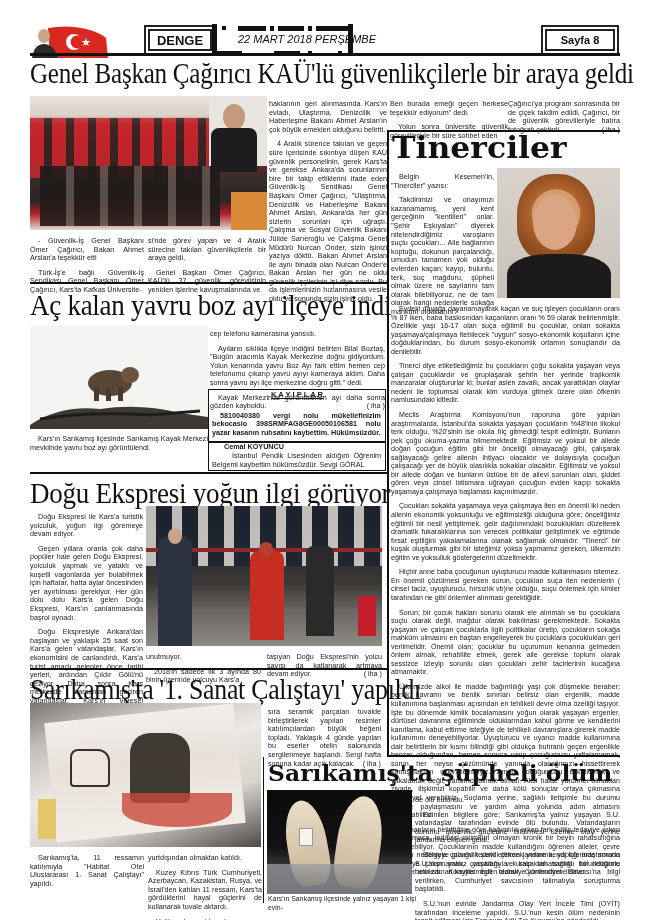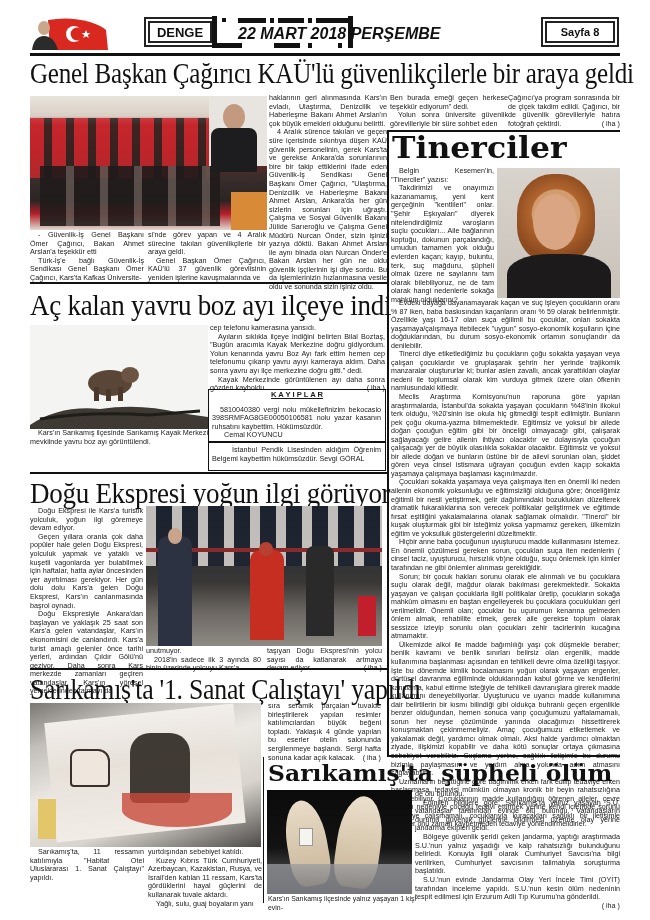--- a/index.html
+++ b/index.html
@@ -1,29 +1,29 @@
 <!DOCTYPE html>
 <html><head>
 <meta charset="utf-8">
 <style>
   * { box-sizing: border-box; margin: 0; padding: 0; }
   body { width: 650px; height: 920px; background: #fff; position: relative; overflow: hidden; font-family: "Liberation Sans", sans-serif; color: #111; }
   .abs { position: absolute; }
   .txt { font-family: "Liberation Sans", sans-serif; font-size: 7.2px; line-height: 8.6px; text-align: justify; color: #1a1a1a; }
-  .txt p { text-indent: 8px; }
+  .txt p { text-indent: 8px; margin-top: 6px; }
   .serif-head { font-family: "Liberation Serif", serif; color: #111; white-space: nowrap; letter-spacing: -0.3px; }
   .bold-serif { font-family: "DejaVu Serif", serif; font-weight: bold; color: #111; white-space: nowrap; }
   .hr { position: absolute; background: #111; }
   .img { position: absolute; overflow: hidden; }
   .iha { float: right; }
 </style>
 </head>
 <body>
 
-<div class="abs" style="left:0;top:0;width:650px;height:56px;text-align:right;">
+<div class="abs" style="left:0;top:8px;width:650px;height:56px;text-align:right;">
   <div class="abs" style="left:30px;top:16px;width:78px;height:34px;">
     <svg width="78" height="34" viewBox="0 0 78 34">
       <path d="M18 4 Q40 0 60 6 Q72 10 76 14 L78 34 L20 34 Z" fill="#d9281f"></path>
       <circle cx="44" cy="18" r="8" fill="#fff"></circle>
       <circle cx="47" cy="18" r="6.4" fill="#d9281f"></circle>
       <polygon points="56,14 57.2,17 60.4,17 57.8,19 58.8,22 56,20.2 53.2,22 54.2,19 51.6,17 54.8,17" fill="#fff"></polygon>
       <ellipse cx="14" cy="12" rx="6" ry="7" fill="#c9a78c"></ellipse>
       <path d="M2 34 Q4 20 14 20 Q24 20 28 34 Z" fill="#2b2b2b"></path>
     </svg>
   </div>
@@ -41,21 +41,21 @@
       <rect x="62" y="2" width="4" height="5" fill="#111"></rect>
       <rect x="70" y="2" width="26" height="5" fill="#111"></rect>
       <rect x="100" y="2" width="4" height="5" fill="#111"></rect>
       <rect x="108" y="2" width="32" height="5" fill="#111"></rect>
       <rect x="140" y="0" width="5" height="32" fill="#111"></rect>
       <rect x="30" y="27" width="4" height="5" fill="#111"></rect>
       <rect x="66" y="27" width="26" height="5" fill="#111"></rect>
       <rect x="100" y="27" width="4" height="5" fill="#111"></rect>
       <rect x="130" y="27" width="4" height="5" fill="#111"></rect>
     </svg>
-    <span style="position:absolute;left:30px;top:9px;font-family:'Liberation Sans',sans-serif;font-style:italic;font-weight:bold;font-size:16px;white-space:nowrap;">22 MART 2018 PERŞEMBE</span>
+    <span style="position:absolute;left:30px;top:9px;font-family:'Liberation Sans',sans-serif;font-style:italic;font-weight:normal;font-size:11px;white-space:nowrap;">22 MART 2018 PERŞEMBE</span>
   </div>
   <div class="abs" style="left:541px;top:17px;width:78px;height:30px;border:2px solid #222;padding:2px;">
     <div style="width:100%;height:100%;border:2px solid #222;display:flex;align-items:center;justify-content:center;">
       <span style="font-family:'Liberation Sans',sans-serif;font-weight:bold;font-size:11px;">Sayfa 8</span>
     </div>
   </div>
 </div>
 <div class="hr" style="left:30px;top:53px;width:590px;height:3px;"></div>
 
 <div class="abs serif-head" style="left:30px;top:56px;font-size:28.5px;line-height:36px;transform:scaleX(0.88);transform-origin:left top;">Genel Başkan Çağırıcı KAÜ'lü güvenlikçilerle bir araya geldi</div>
@@ -132,21 +132,21 @@
   <p>Kars'ın Sarıkamış ilçesinde Sarıkamış Kayak Merkezi mevkiinde yavru boz ayı görüntülendi.</p>
 </div>
 <div class="abs txt" style="left:210px;top:324px;width:175px;">
   <p style="text-indent:0">cep telefonu kamerasına yansıdı.</p>
   <p>Ayıların sıklıkla ilçeye indiğini belirten Bilal Boztaş, "Bugün aracımla Kayak Merkezine doğru gidiyordum. Yolun kenarında yavru Boz Ayı fark ettim hemen cep telefonumu çıkarıp yavru ayıyı kameraya aldım. Daha sonra yavru ayı ilçe merkezine doğru gitti." dedi.</p>
   <p><span>Kayak Merkezinde görüntülenen ayı daha sonra gözden kayboldu.</span> <span class="iha">( iha )</span></p>
 </div>
 
 <div class="abs" style="left:208px;top:389px;width:178px;height:82px;border:1.5px solid #111;">
   <div class="txt" style="text-align:center;font-weight:bold;text-decoration:underline;font-size:7.6px;margin-top:1px;">K A Y I P L A R</div>
-  <div class="txt" style="padding:6px 4px 8px 3px;">
+  <div class="txt" style="padding:6px 4px 8px 3px;font-weight:bold;">
     <p>5810040380 vergi nolu mükellefinizim bekocasio 398SRMFAG8GE00050106581 nolu yazar kasanın ruhsatını kaybettim. Hükümsüzdür.</p>
     <p style="text-indent:12px">Cemal KOYUNCU</p>
   </div>
   <div style="position:absolute;left:0;top:51px;width:100%;height:1.5px;background:#111;"></div>
   <div class="txt" style="position:absolute;top:56px;padding:0 4px 0 3px;">
     <p style="text-indent:20px">İstanbul Pendik Lisesinden aldığım Öğrenim Belgemi kaybettim hükümsüzdür. Sevgi GÖRAL</p>
   </div>
 </div>
 <div class="hr" style="left:30px;top:472px;width:358px;height:1.5px;"></div>
 
@@ -180,21 +180,21 @@
   <div style="position:absolute;left:20px;top:10px;width:190px;height:120px;background:linear-gradient(180deg,#f2eeea 0%,#e7e1da 40%,#f1ece6 100%);transform:rotate(-6deg);"></div>
   <div style="position:absolute;left:40px;top:46px;width:40px;height:38px;background:#efe7dd;border:2px solid #3a2f2a;border-radius:8px 12px 4px 4px;"></div>
   <div style="position:absolute;left:100px;top:30px;width:60px;height:70px;background:#2d2721;border-radius:20px 20px 6px 6px;opacity:0.9;"></div>
   <div style="position:absolute;left:92px;top:90px;width:110px;height:34px;background:#c84a3b;border-radius:0 0 50% 50%;opacity:0.8;"></div>
   <div style="position:absolute;left:8px;top:96px;width:18px;height:40px;background:#e3c56a;"></div>
 </div>
 <div class="abs txt" style="left:30px;top:848px;width:114px;">
   <p>Sarıkamış'ta, 11 ressamın katılımıyla "Habitat Otel Uluslararası 1. Sanat Çalıştayı" yapıldı.</p>
 </div>
 <div class="abs txt" style="left:148px;top:848px;width:114px;">
-  <p style="text-indent:0">yurtdışından sebebiyet katıldı.</p>
+  <p style="text-indent:0">yurtdışından olmaktan katıldı.</p>
   <p>Kuzey Kıbrıs Türk Cumhuriyeti, Azerbaycan, Kazakistan, Rusya, ve İsrail'den katılan 11 ressam, Kars'ta gördüklerini hayal güçlerini de kullanarak tuvale aktardı.</p>
   <p>Yağlı, sulu, guaj boyaların yanı</p>
 </div>
 <div class="abs txt" style="left:268px;top:702px;width:113px;">
   <p style="text-indent:0"><span>sıra seramik parçaları tuvalde birleştirilerek yapılan resimler katılımcılardan büyük beğeni topladı. Yaklaşık 4 günde yapılan bu eserler otelin salonunda sergilenmeye başlandı. Sergi hafta sonuna kadar açık kalacak.</span> <span class="iha">( iha )</span></p>
 </div>
 
 <div class="abs" style="left:263px;top:757px;width:358px;height:146px;border-left:1.5px solid #111;"></div>
 <div class="abs bold-serif" style="left:268px;top:758px;font-size:23px;line-height:30px;transform:scaleX(1.02);transform-origin:left top;">Sarıkamış'ta şüpheli ölüm</div>
 <div class="img" style="left:267px;top:790px;width:145px;height:104px;background:linear-gradient(180deg,#0b0b0b 0%,#121212 55%,#3b3b3b 75%,#8d8e93 100%);">

